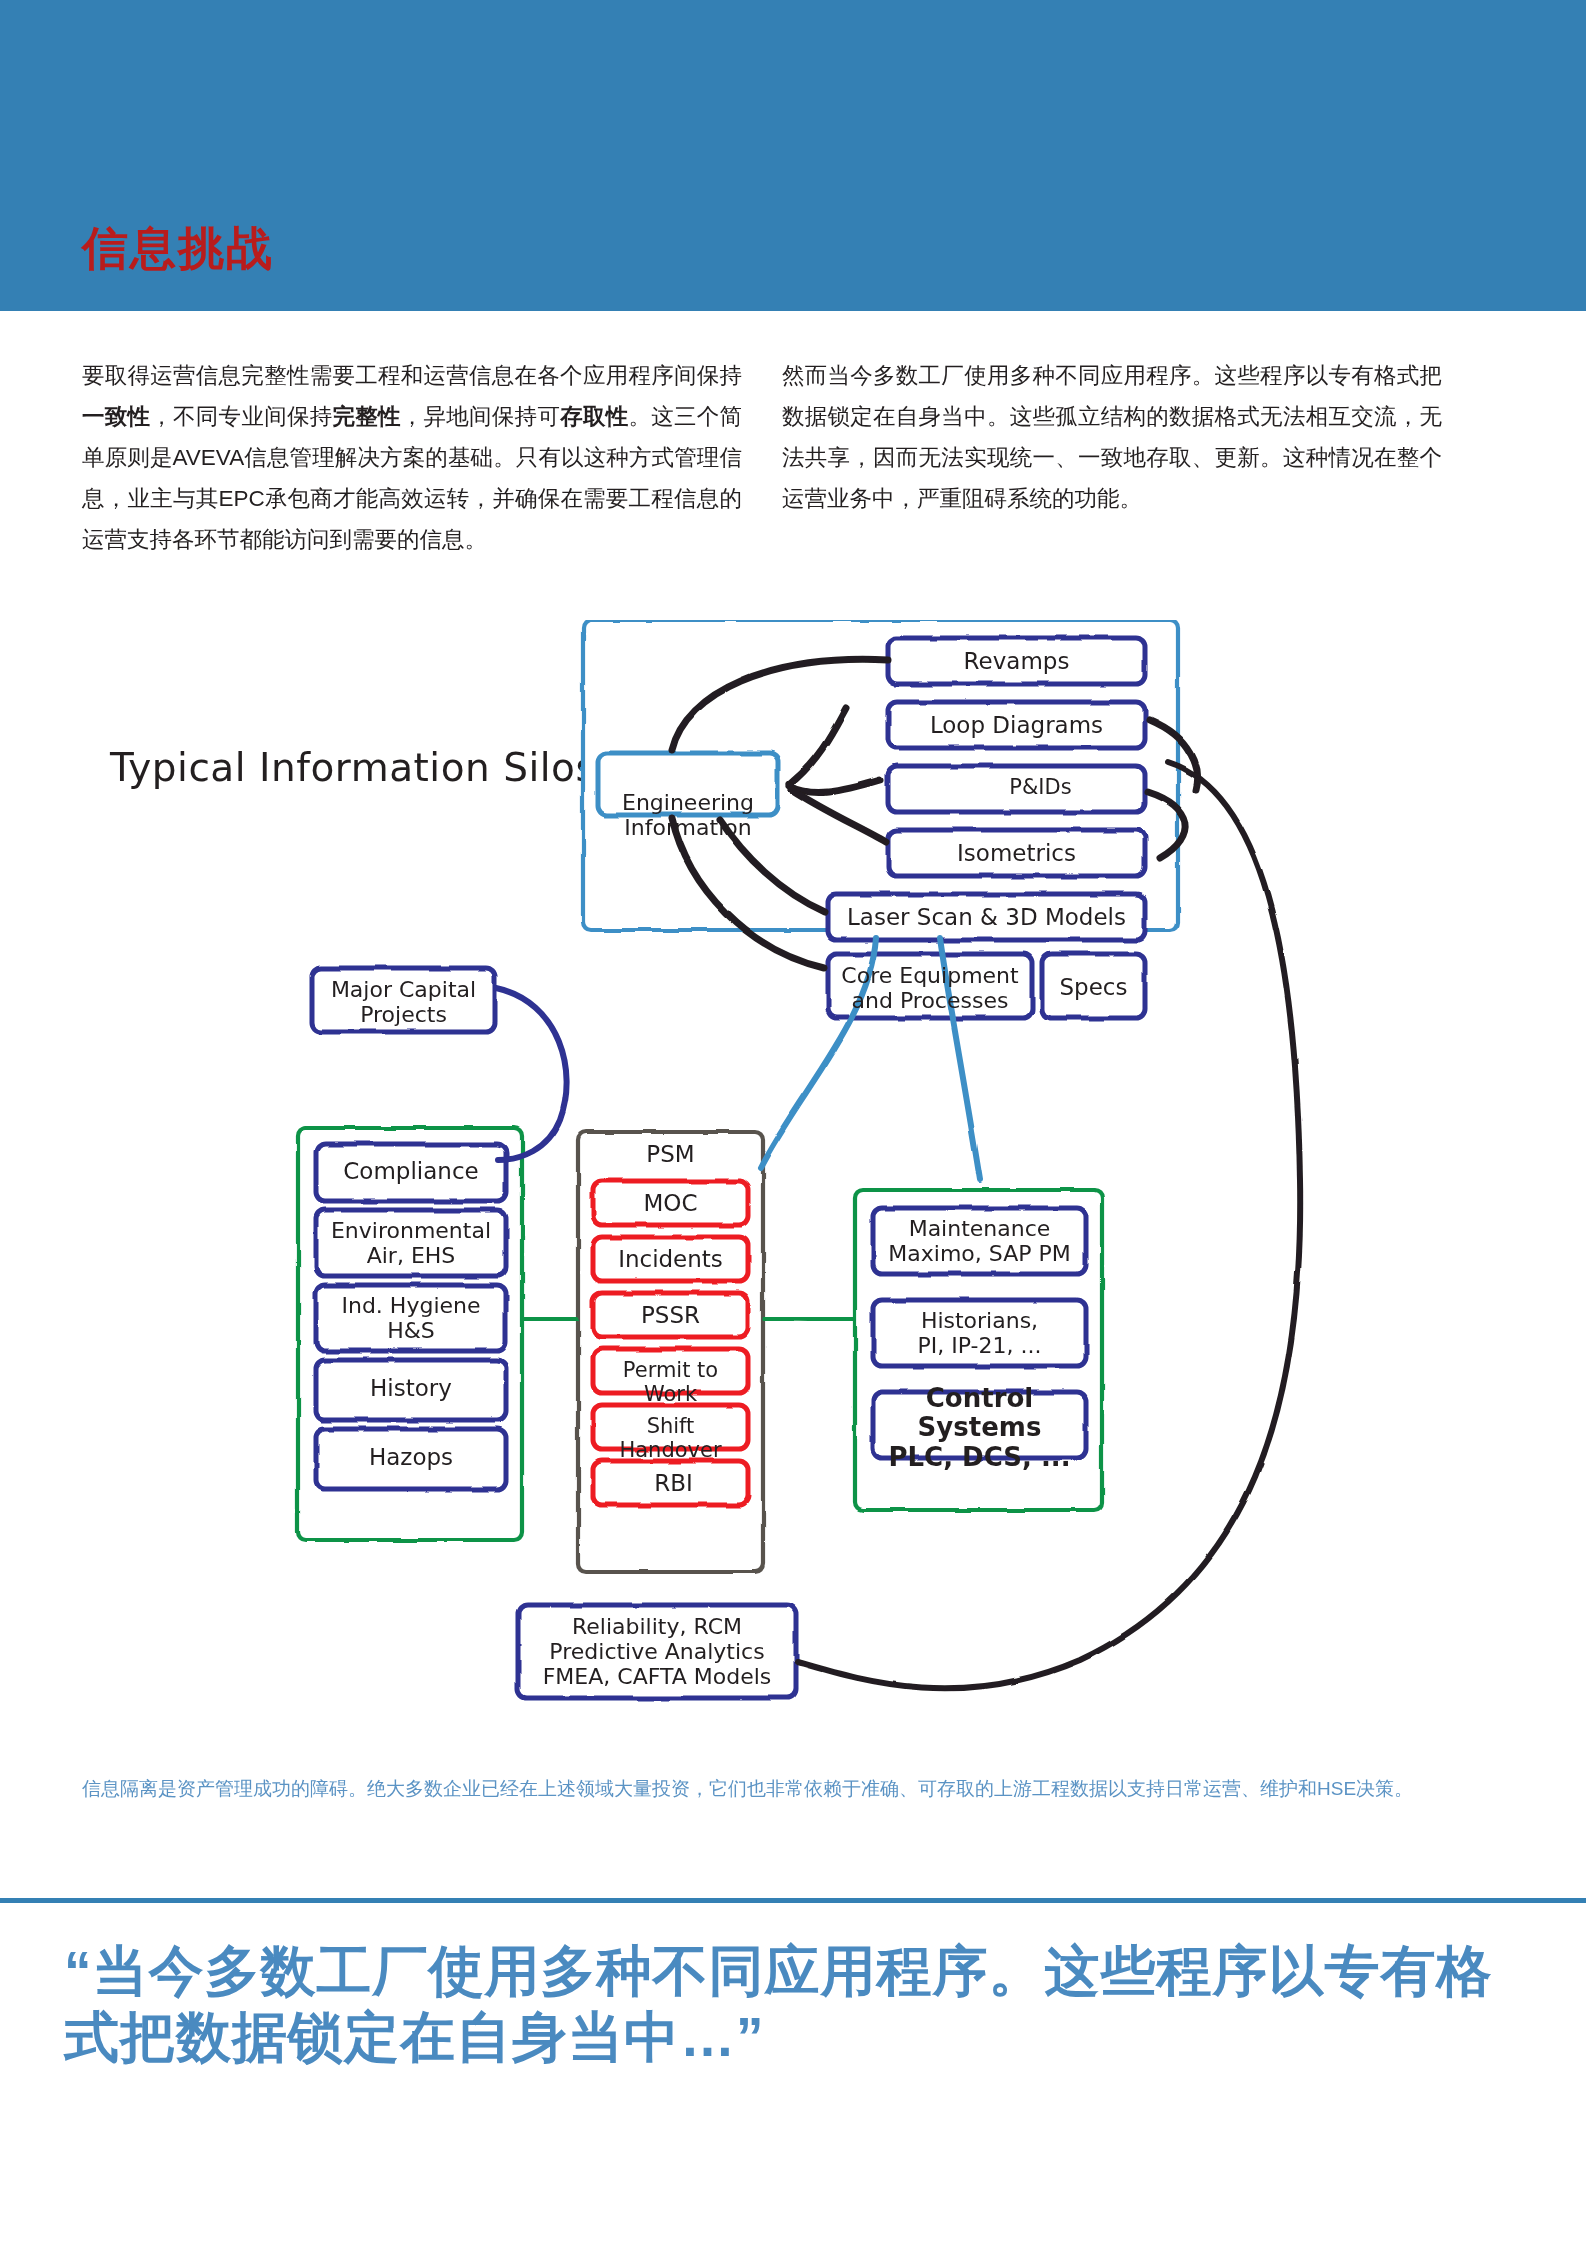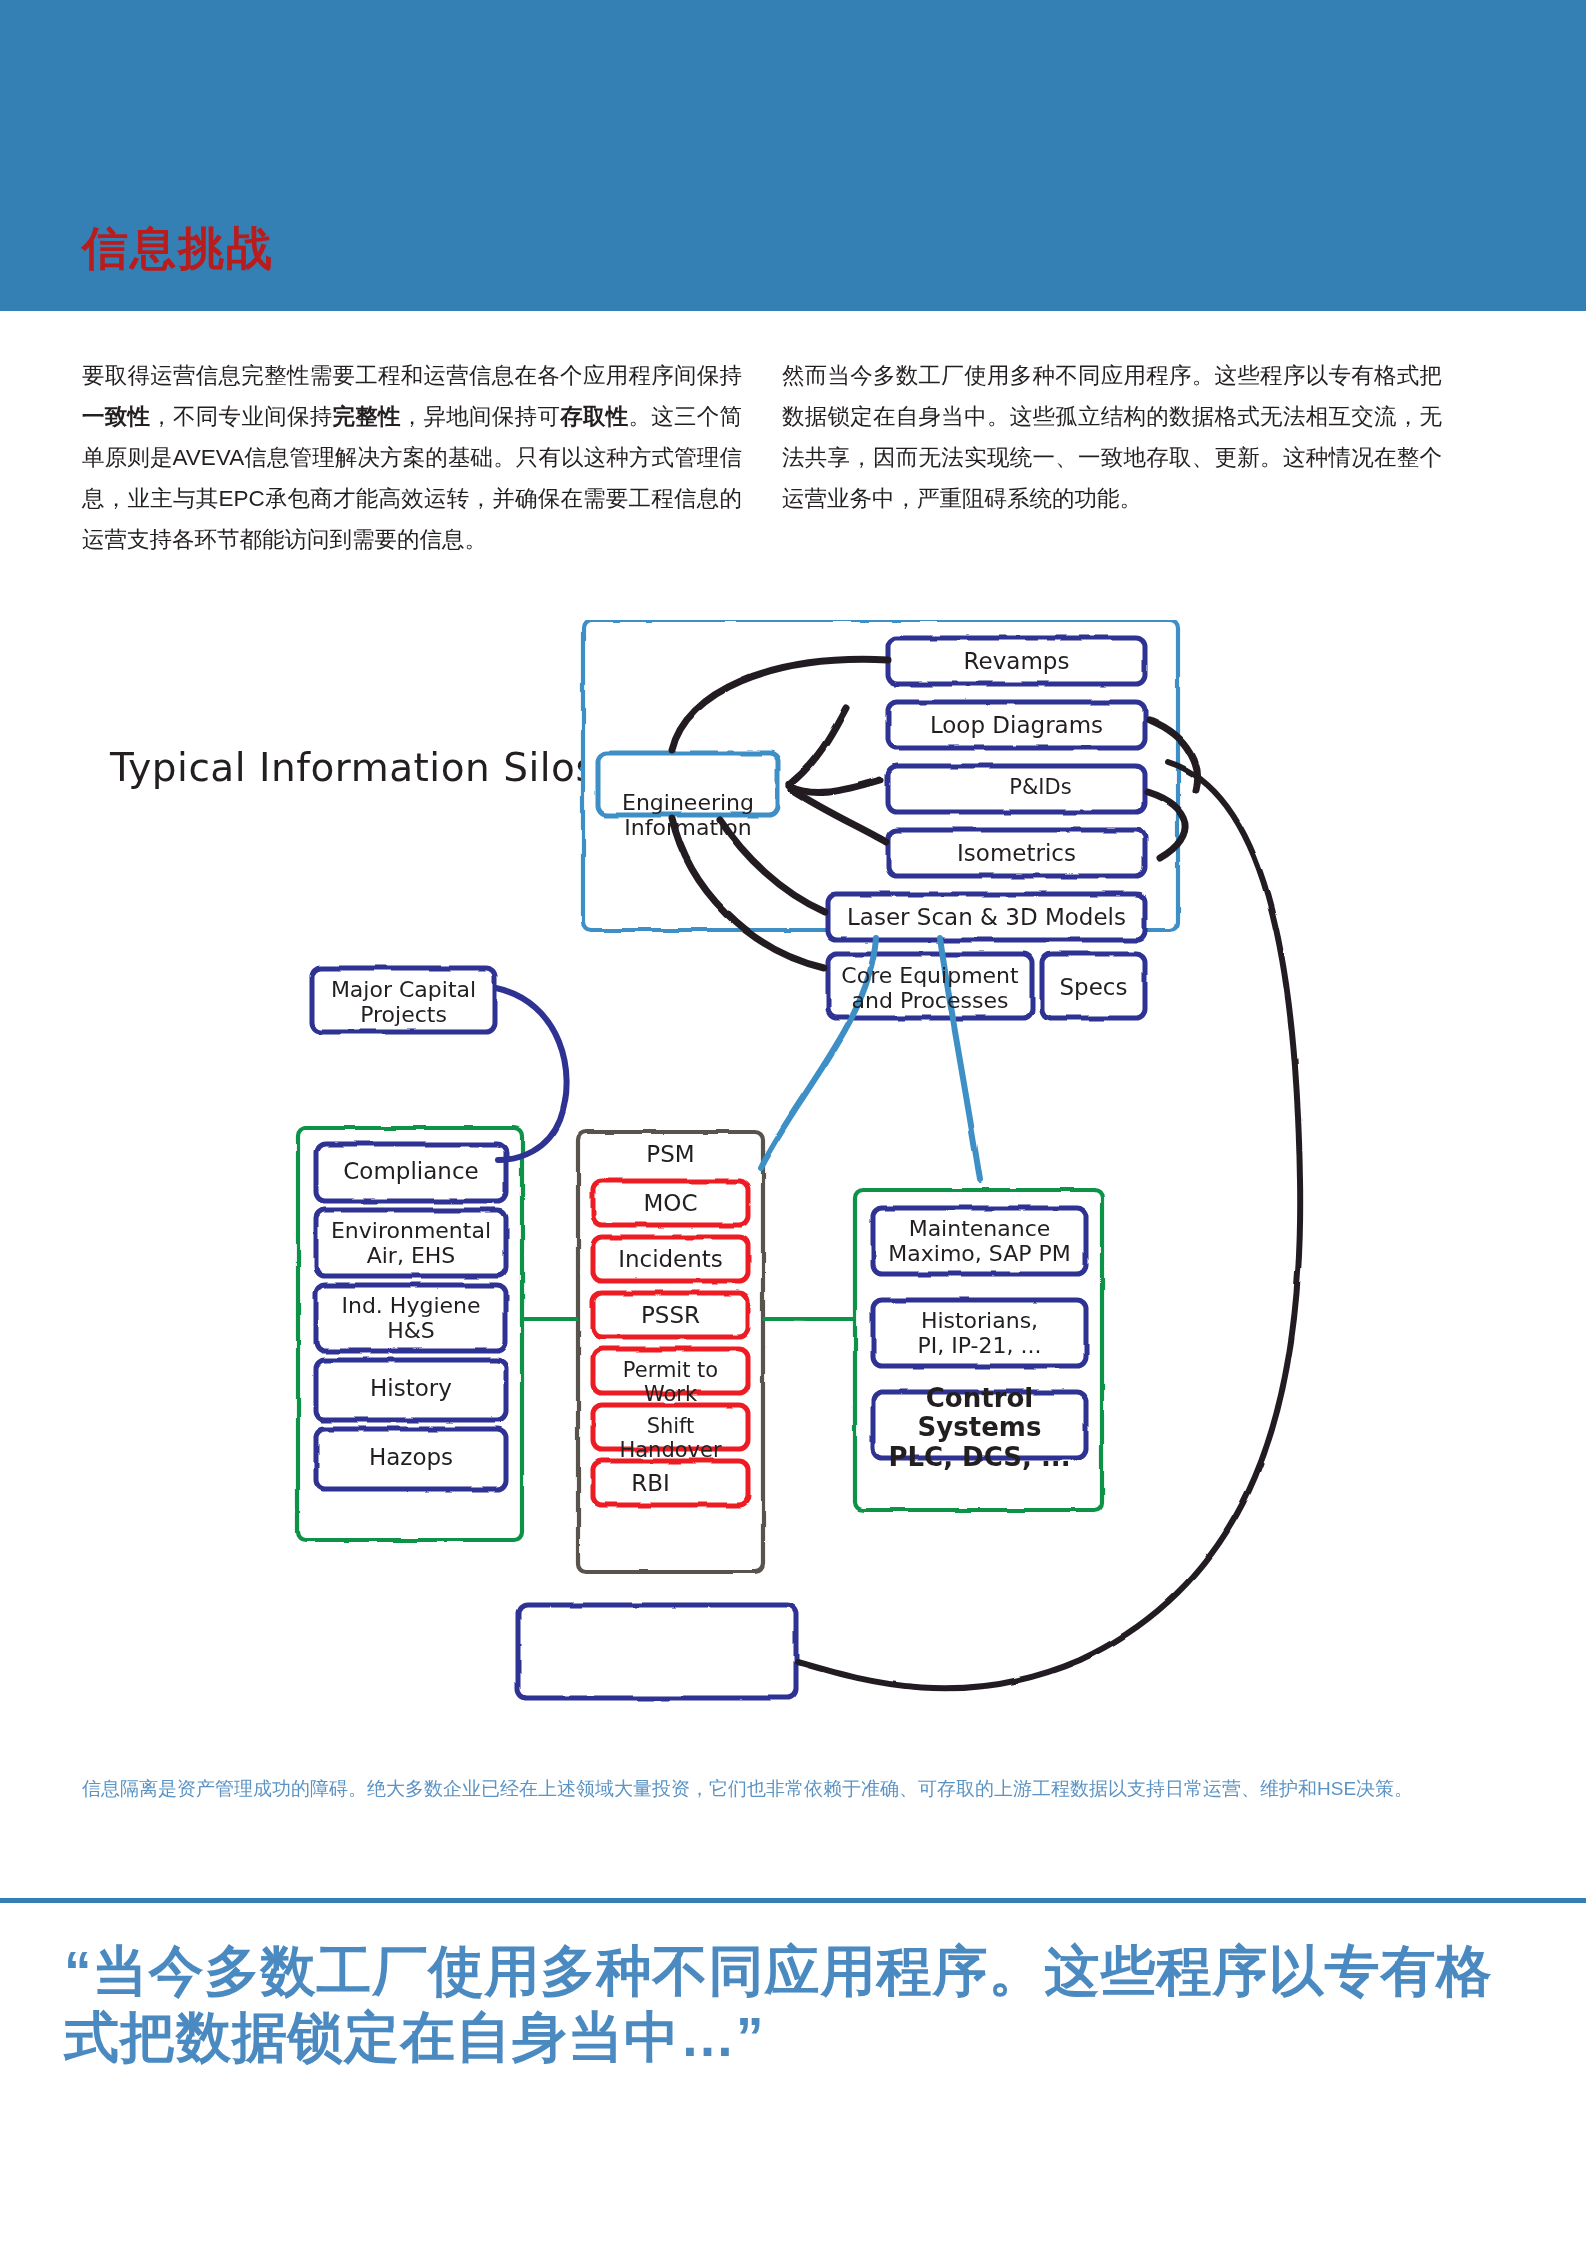--- a/index.html
+++ b/index.html
@@ -195,27 +195,30 @@
 H&amp;S</div>
   <div class="node-text" style="left:316px;top:755px;width:190px;font-size:23px;">History</div>
   <div class="node-text" style="left:316px;top:824px;width:190px;font-size:23px;">Hazops</div>
 
   <div class="node-text" style="left:578px;top:521px;width:185px;font-size:23px;">PSM</div>
   <div class="node-text" style="left:593px;top:570px;width:155px;font-size:23px;">MOC</div>
   <div class="node-text" style="left:593px;top:626px;width:155px;font-size:23px;">Incidents</div>
   <div class="node-text" style="left:593px;top:682px;width:155px;font-size:23px;">PSSR</div>
   <div class="node-text" style="left:593px;top:739px;width:155px;font-size:21px;">Permit to Work</div>
   <div class="node-text" style="left:593px;top:795px;width:155px;font-size:21px;">Shift Handover</div>
-  <div class="node-text" style="left:573px;top:850px;width:155px;font-size:23px;">RBI</div>
+  <div class="node-text" style="left:596px;top:850px;width:155px;font-size:23px;">RBI</div>
 
   <div class="node-text" style="left:873px;top:597px;width:213px;font-size:22px;">Maintenance
 Maximo, SAP PM</div>
   <div class="node-text" style="left:873px;top:689px;width:213px;font-size:22px;">Historians,
 PI, IP-21, ...</div>
   <div class="node-text" style="left:873px;top:764px;width:213px;font-size:26px;font-weight:bold;">Control Systems
 PLC, DCS, ...</div>
 
+  <div class="node-text" style="left:518px;top:995px;width:278px;font-size:22px;">Reliability, RCM
+Predictive Analytics
+FMEA, CAFTA Models</div>
 </div>
 
 <div class="caption">信息隔离是资产管理成功的障碍。绝大多数企业已经在上述领域大量投资，它们也非常依赖于准确、可存取的上游工程数据以支持日常运营、维护和HSE决策。</div>
 
 <div class="rule"></div>
 <div class="quote">“当今多数工厂使用多种不同应用程序。这些程序以专有格式把数据锁定在自身当中…”</div>
 
 </body></html>

